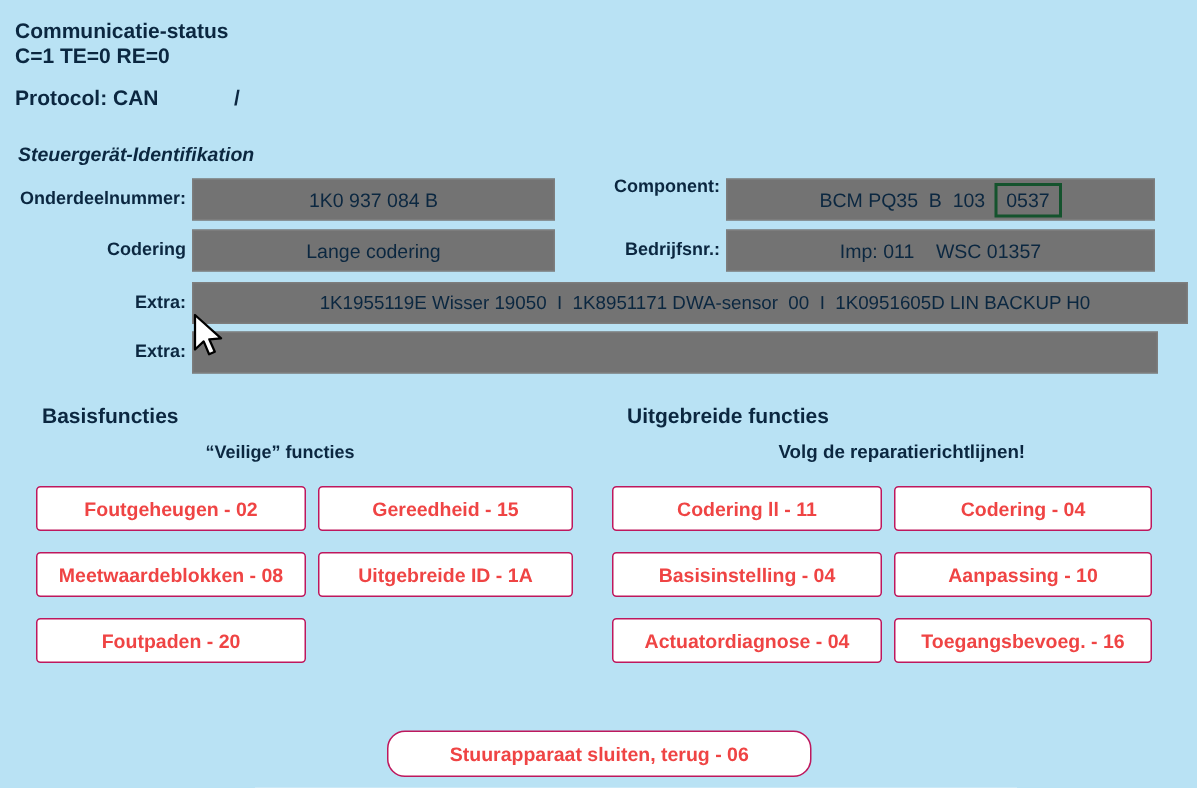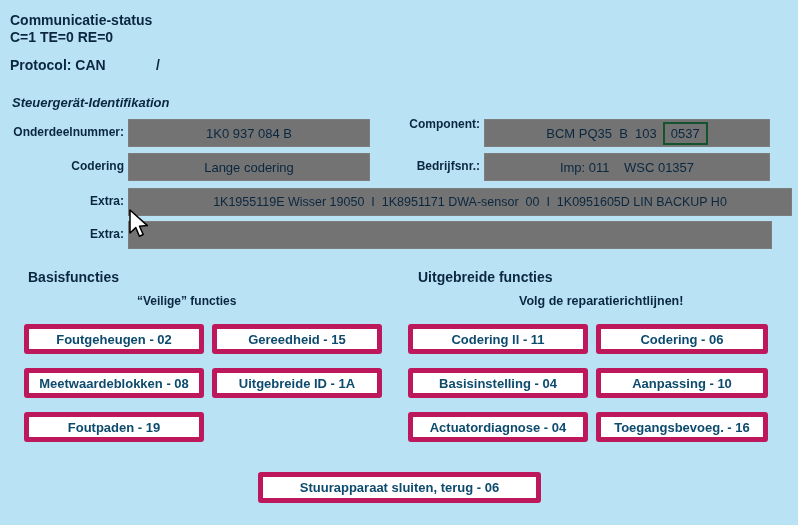--- a/index.html
+++ b/index.html
@@ -29,24 +29,24 @@
     border:2px solid #14532d;
     padding:2px 6px;
     margin:-9px 0 -9px 6px;
     background:transparent;
   }
   .btn-grid {
     position:absolute; display:grid; row-gap:14px; column-gap:8px;
   }
   .btn {
     background:#ffffff;
-    border:5px solid #be185d;
+    border:1px solid #be185d;
     border-radius:3px;
     font-family:inherit;
-    font-weight:bold; font-size:13px; color:#0c4a6e;
+    font-weight:bold; font-size:13px; color:#ef4444;
     height:30px;
     display:flex; align-items:center; justify-content:center;
     white-space:pre;
     cursor:default;
     padding:0 4px;
   }
   .btn-close { position:absolute; width:283px; height:31px; }
   .cursor { position:absolute; z-index:9; }
 </style>
 </head>
@@ -87,27 +87,27 @@
   <div class="txt" style="left:28px; top:269px;">Basisfuncties</div>
   <div class="txt" style="left:418px; top:269px;text-align:center;">Uitgebreide functies</div>
   <div class="txt small" style="left:137px; top:294px; font-size:12px;">“Veilige” functies</div>
   <div class="txt small" style="left:505px; top:294px; font-size:12.5px;margin-left:14px;">Volg de reparatierichtlijnen!</div>
 
   <div class="btn-grid" style="left:24px; top:324px; grid-template-columns:180px 170px;">
     <button class="btn">Foutgeheugen - 02</button>
     <button class="btn">Gereedheid - 15</button>
     <button class="btn">Meetwaardeblokken - 08</button>
     <button class="btn">Uitgebreide ID - 1A</button>
-    <button class="btn">Foutpaden - 19</button>
+    <button class="btn">Foutpaden - 20</button>
   </div>
 
   <div class="btn-grid" style="left:408px; top:324px; grid-template-columns:180px 172px;">
     <button class="btn">Codering ll - 11</button>
-    <button class="btn">Codering - 06</button>
+    <button class="btn">Codering - 04</button>
     <button class="btn">Basisinstelling - 04</button>
     <button class="btn">Aanpassing - 10</button>
     <button class="btn">Actuatordiagnose - 04</button>
     <button class="btn">Toegangsbevoeg. - 16</button>
   </div>
 
-  <button class="btn btn-close" style="left:258px; top:472px;">Stuurapparaat sluiten, terug - 06</button>
+  <button class="btn btn-close" style="left:258px; top:487px;border-radius:12px;">Stuurapparaat sluiten, terug - 06</button>
 
 </div>
 
 </body></html>

